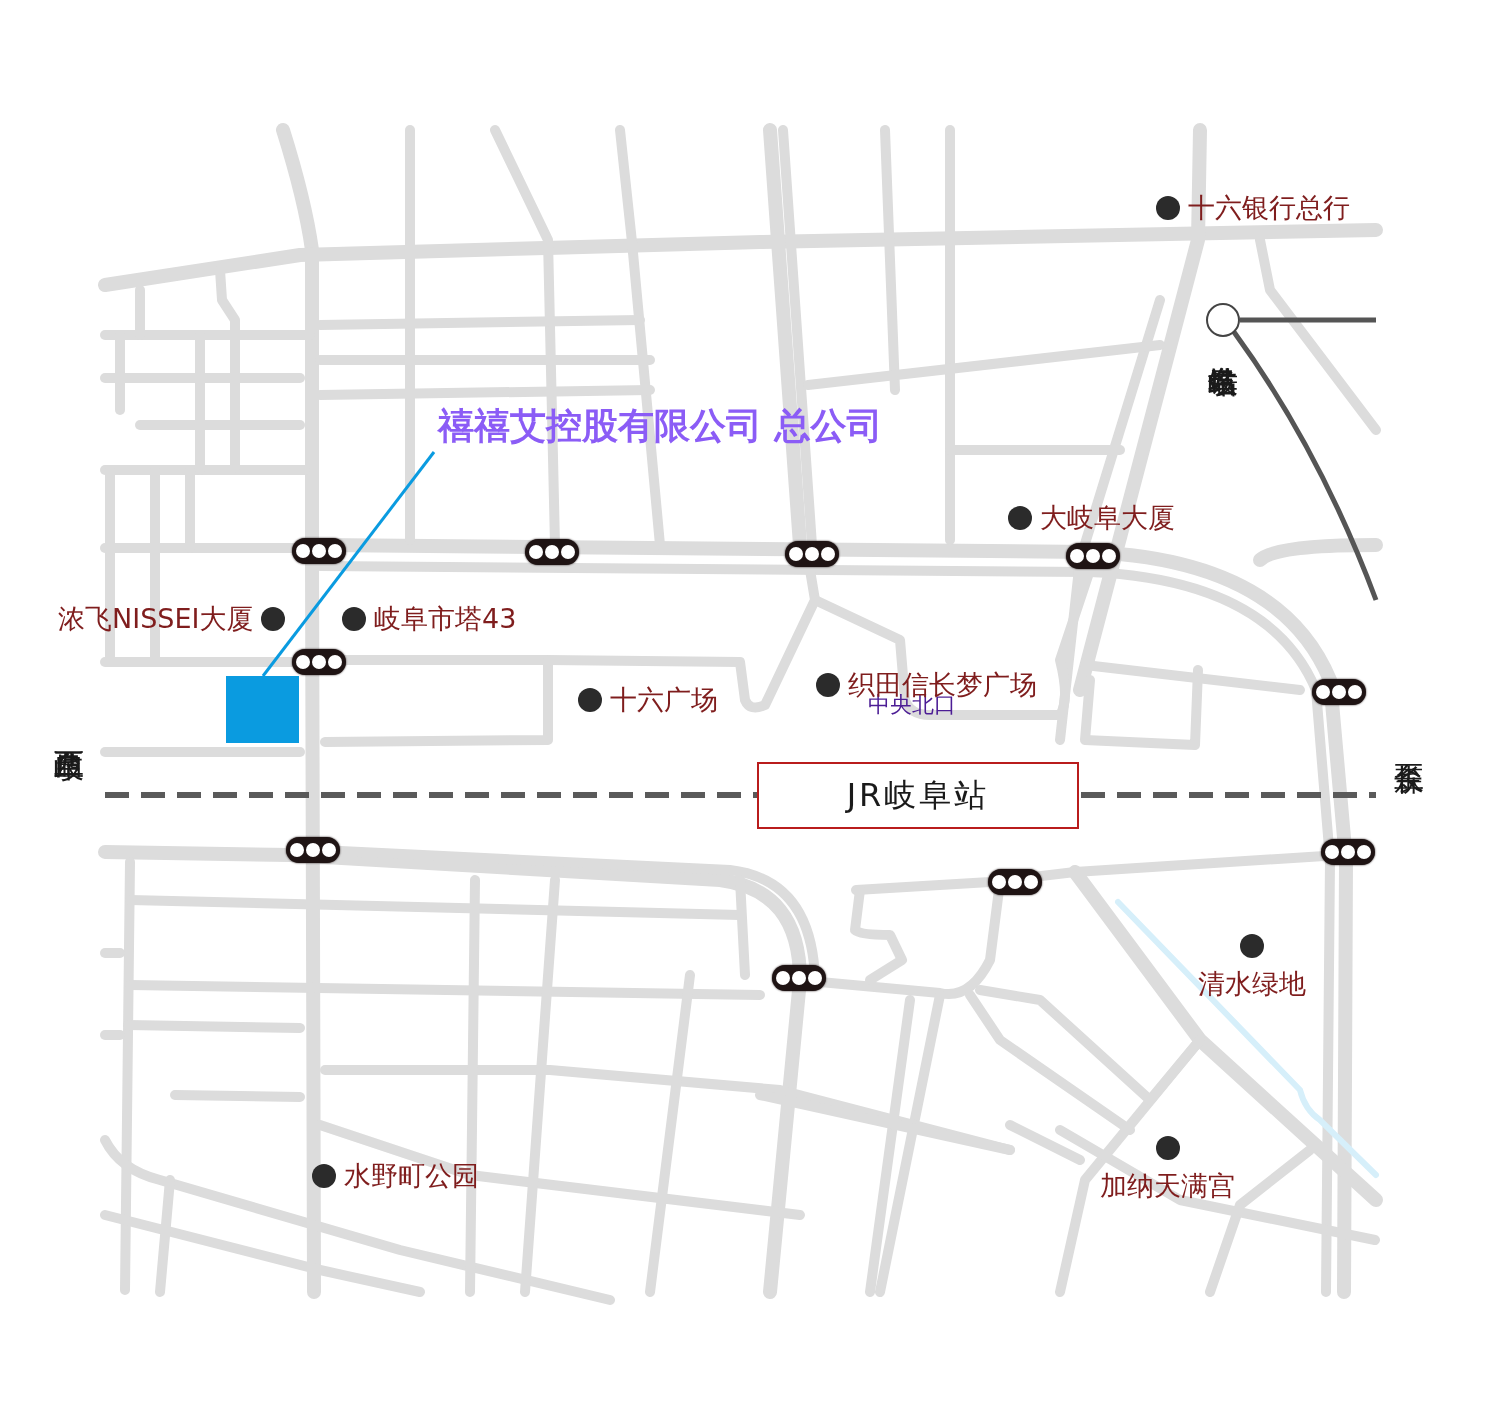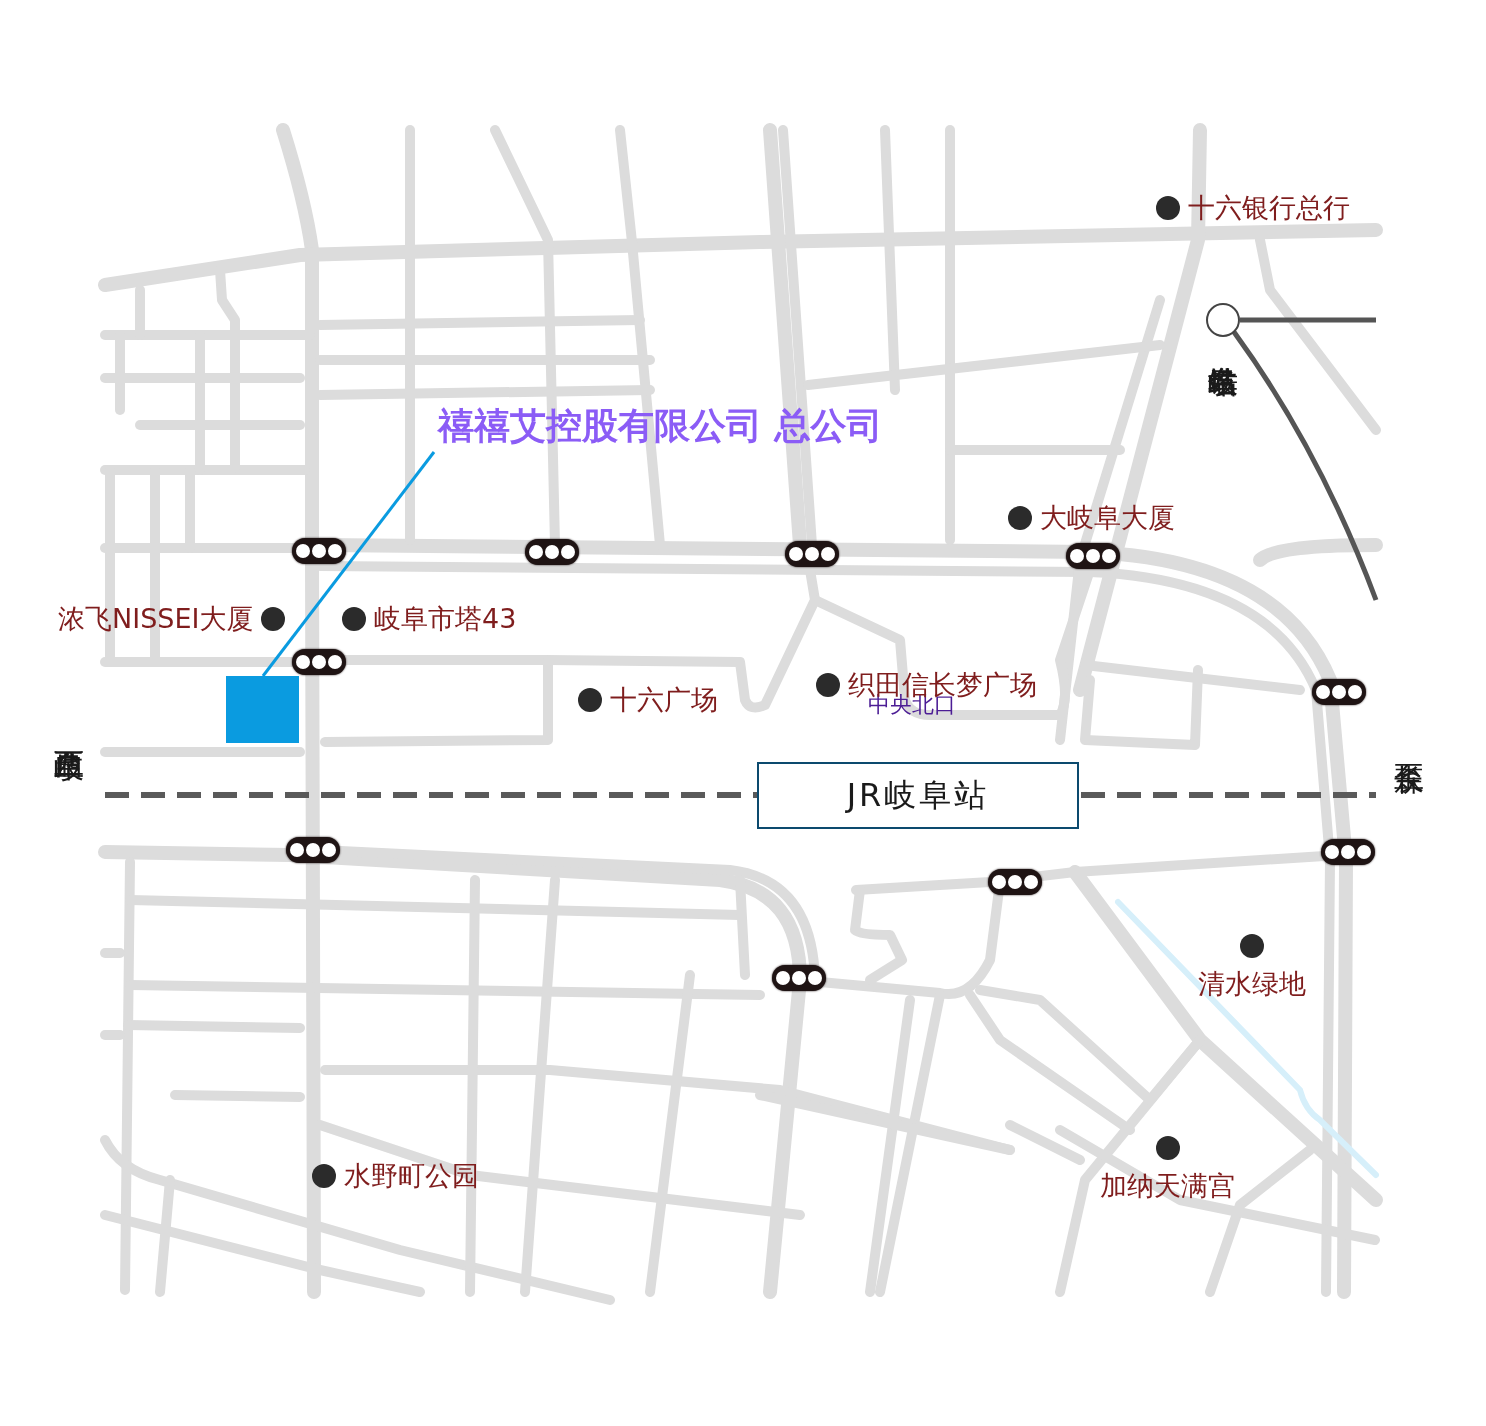--- a/index.html
+++ b/index.html
@@ -12,21 +12,21 @@
   .poi { position: absolute; display: flex; align-items: center; gap: 8px; }
   .poi .dot { width: 24px; height: 24px; border-radius: 50%; background: #2b2b2b; flex: 0 0 auto; }
   .poi .txt { font-size: 27px; color: #7f1d1d; white-space: nowrap; }
   .poi.stack { flex-direction: column; }
   .vtext { position: absolute; font-size: 30px; line-height: 34px; color: #1a1a1a;
            writing-mode: vertical-rl; text-orientation: upright; letter-spacing: 0; }
   .company { position: absolute; left: 438px; top: 402px; font-size: 36px; font-weight: bold;
              color: #8b5cf6; white-space: nowrap; }
   .hq-box { position: absolute; left: 226px; top: 676px; width: 73px; height: 67px; background: #0a9be0; }
   .station-box { position: absolute; left: 757px; top: 762px; width: 322px; height: 67px;
-                 border: 2px solid #0c4a6e; background: #fff; box-sizing: border-box;
+                 border: 2px solid #b91c1c; background: #fff; box-sizing: border-box;
                  display: flex; align-items: center; justify-content: center;
                  font-size: 32px; letter-spacing: 3px; color: #1a1a1a; }
   .exit-label { position: absolute; left: 868px; top: 690px; font-size: 22px; color: #4c1d95; }
   .signal { position: absolute; width: 54px; height: 26px; border-radius: 13px; background: #1f1414;
             display: flex; align-items: center; justify-content: center; gap: 2px;
             box-shadow: 0 0 2px #1f1414; }
   .signal i { display: block; width: 14px; height: 14px; border-radius: 50%; background: #fff; }
   .meitetsu-circle { position: absolute; left: 1206px; top: 303px; width: 34px; height: 34px;
                      border: 2px solid #444; border-radius: 50%; background: #fff; box-sizing: border-box; }
 </style>

